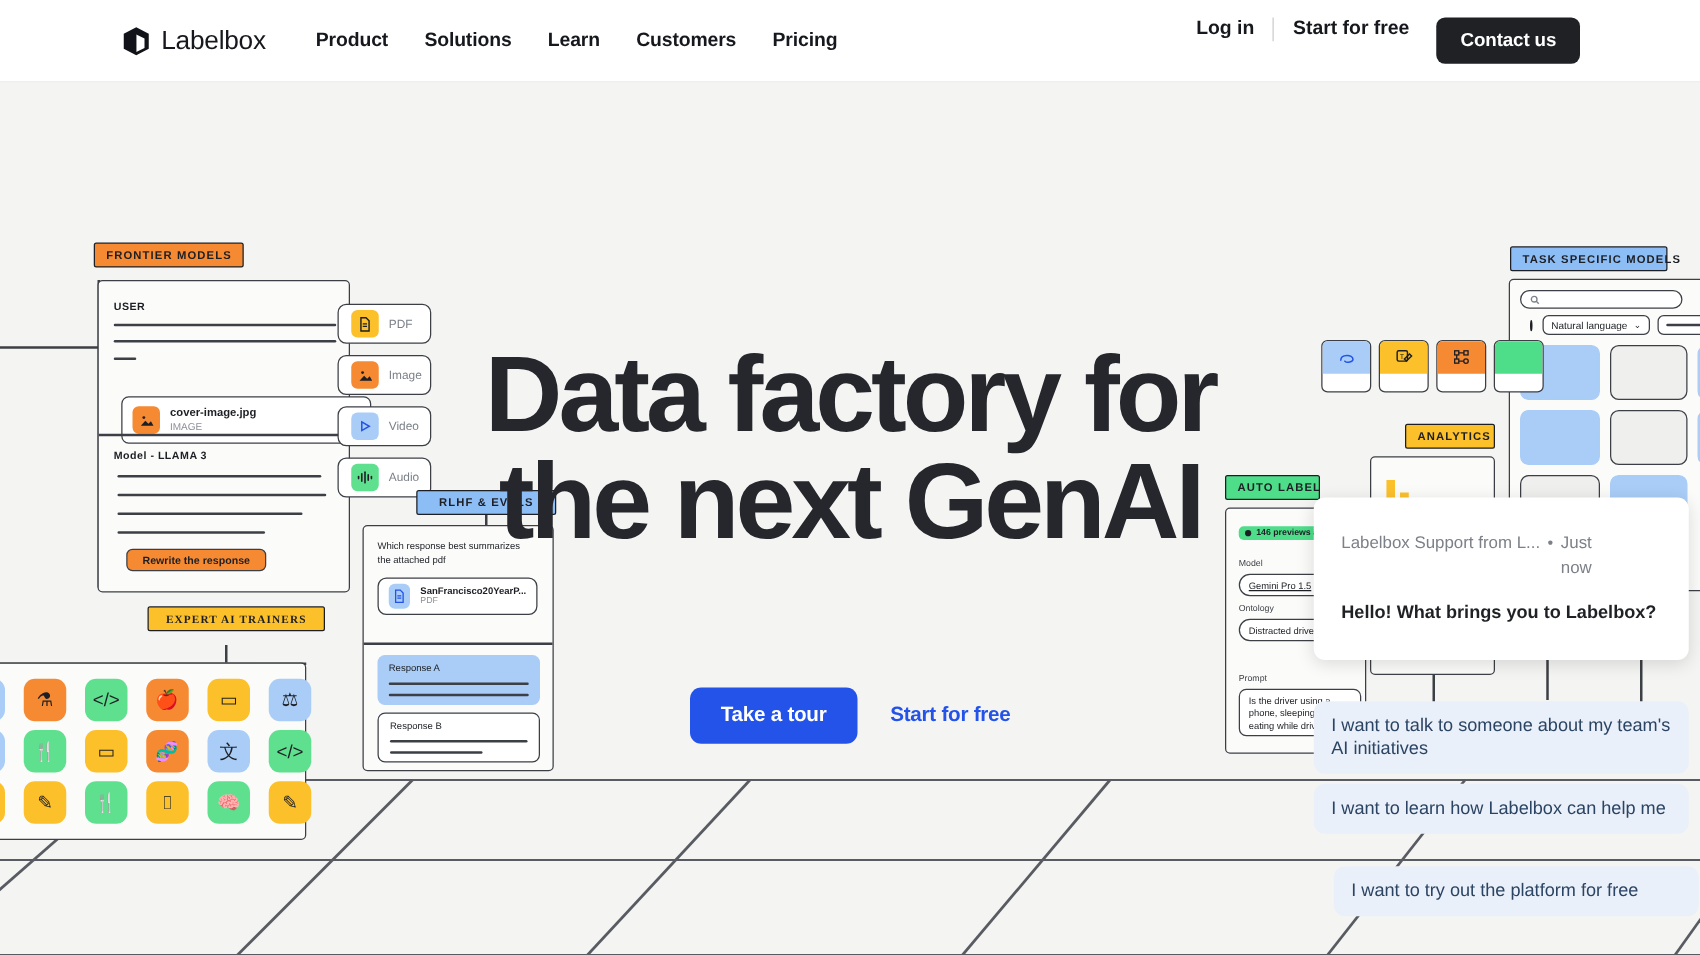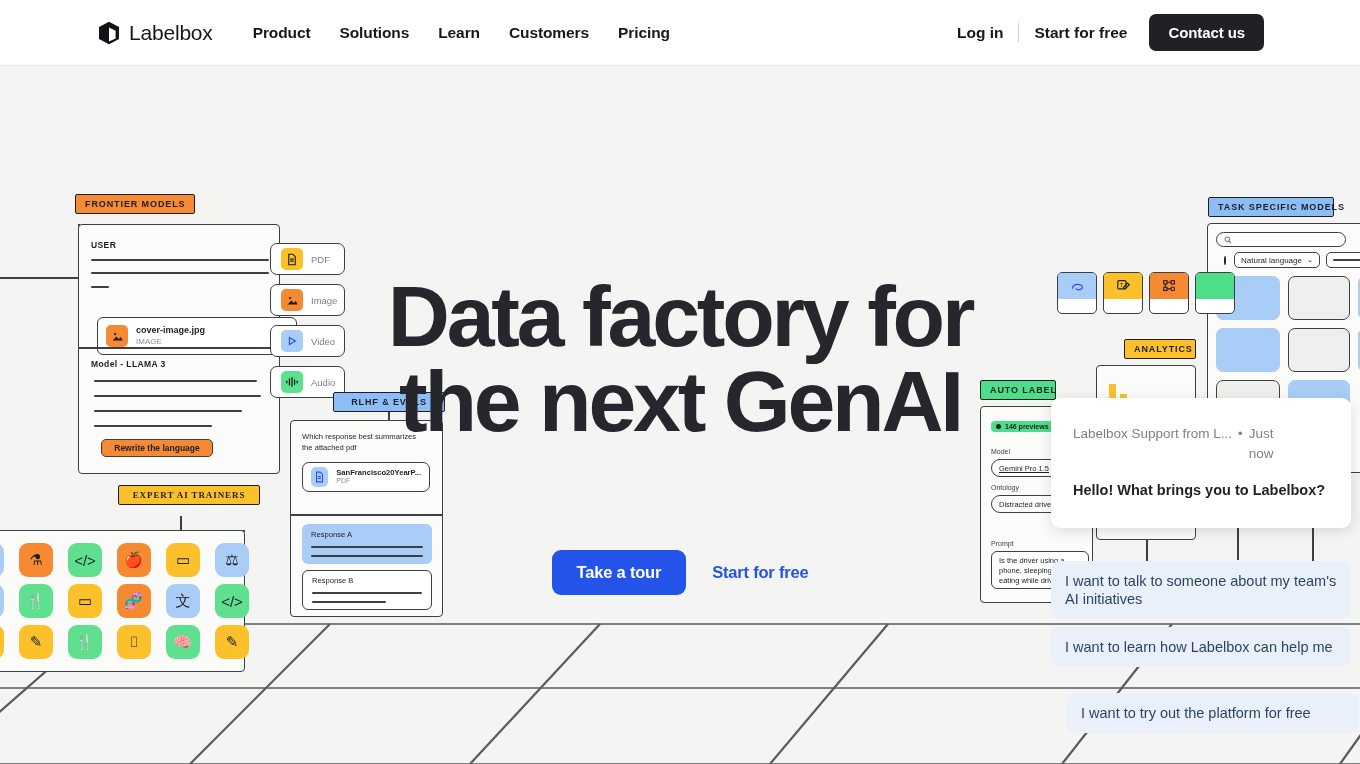--- a/index.html
+++ b/index.html
@@ -44,21 +44,21 @@
     font-size: 21px; font-weight: 400; color: #16181d;
     letter-spacing: -0.2px;
   }
   .nav-links { display: flex; align-items: center; gap: 29px; }
   .nav-link {
     font-size: 15.5px; font-weight: 700; color: #16181d;
     letter-spacing: -0.1px; cursor: pointer; white-space: nowrap;
   }
   .nav-right {
     margin-left: auto; margin-right: 96px;
-    display: flex; align-items: center;
+    display: flex; 
   }
   .nav-auth {
     font-size: 15.5px; font-weight: 700; color: #16181d; cursor: pointer;
     white-space: nowrap;
   }
   .nav-divider {
     width: 1px; height: 19px; background: #c9cbd0; margin: 0 15px;
   }
   .btn-contact {
     margin-left: 22px;
@@ -307,21 +307,21 @@
     </div>
 
     <div style="position:absolute; left:0; top:122px; width:200px; height:1.6px; background:#3c3f45;"></div>
 
     <div class="lbl" style="position:absolute; left:12px; top:134px; font-weight:700;">Model - LLAMA 3</div>
     <div class="rule" style="position:absolute; left:15px; top:155px; width:163px;"></div>
     <div class="rule" style="position:absolute; left:15px; top:170px; width:167px;"></div>
     <div class="rule" style="position:absolute; left:15px; top:185px; width:148px;"></div>
     <div class="rule" style="position:absolute; left:15px; top:200px; width:118px;"></div>
 
-    <div class="orange-btn" style="position:absolute; left:22px; top:214px; width:112px; height:18px;">Rewrite the language</div>
+    <div class="orange-btn" style="position:absolute; left:22px; top:214px; width:112px; height:18px;">Rewrite the response</div>
   </div>
 
   <div class="conn" style="left:269px; top:235px; width:1.7px; height:175px;"></div>
   <div class="conn" style="left:250px; top:340px; width:24px; height:1.7px;"></div>
 
   <div class="chip" style="left:270px; top:243px; width:75px; height:32px;">
     <div class="sq pdf">
       <svg width="12" height="13" viewBox="0 0 14 16" fill="none" stroke="#1d1f24" stroke-width="1.4">
         <path d="M3 1.5 h5 l3 3 v10 h-8 z"></path>
           <path d="M4.8 7.5 h4.2 M4.8 10 h4.2"></path>

